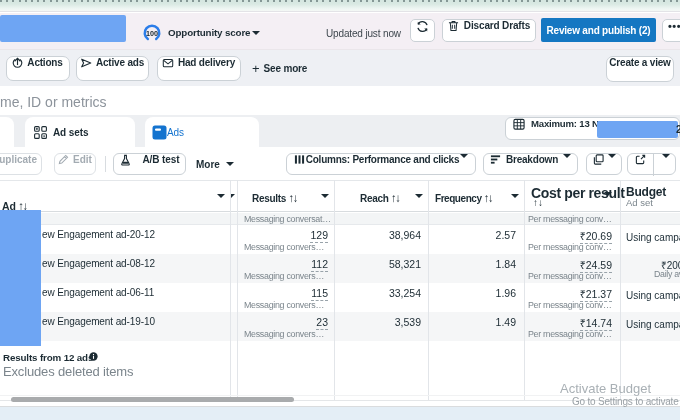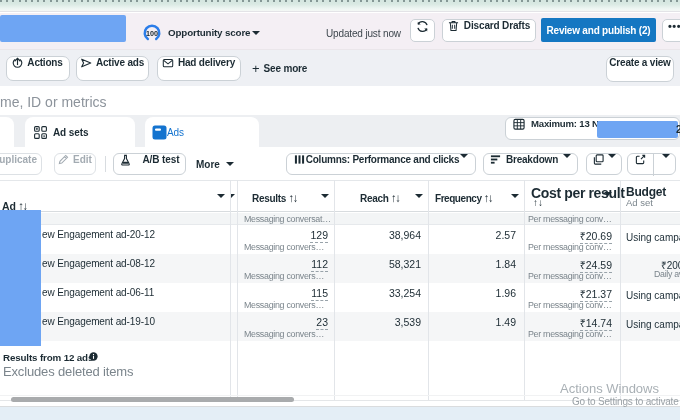--- a/index.html
+++ b/index.html
@@ -239,14 +239,14 @@
 <div class="vline" style="left:237px;top:180px;height:220px"></div>
 <div class="vline" style="left:334px;top:180px;height:220px"></div>
 <div class="vline" style="left:428px;top:180px;height:220px"></div>
 <div class="vline" style="left:524px;top:180px;height:220px"></div>
 <div class="vline" style="left:620px;top:180px;height:220px"></div>
 
 <div class="abs" style="left:0;top:394.5px;width:680px;height:1px;background:#f1f2f3"></div>
 <div class="abs" style="left:0;top:400.3px;width:680px;height:1px;background:#e4e6e8"></div>
 <div class="abs" style="left:11px;top:397px;width:283px;height:4.5px;background:#a9abad;border-radius:2.5px"></div>
 <div class="abs" style="left:0;top:405.5px;width:680px;height:14.5px;background:#e4eef6;border-top:1px solid #dadcde"></div>
-<div class="abs" style="left:560px;top:381px;font-size:13px;color:#a9b0b5">Actions Windows</div>
+<div class="abs" style="left:560px;top:381px;font-size:13px;color:#a9b0b5">Activate Budget</div>
 <div class="abs" style="left:572px;top:396px;font-size:10px;letter-spacing:-0.2px;color:#9aa1a6;width:108px;white-space:nowrap;overflow:hidden">Go to Settings to activate W</div>
 
 </body></html>

